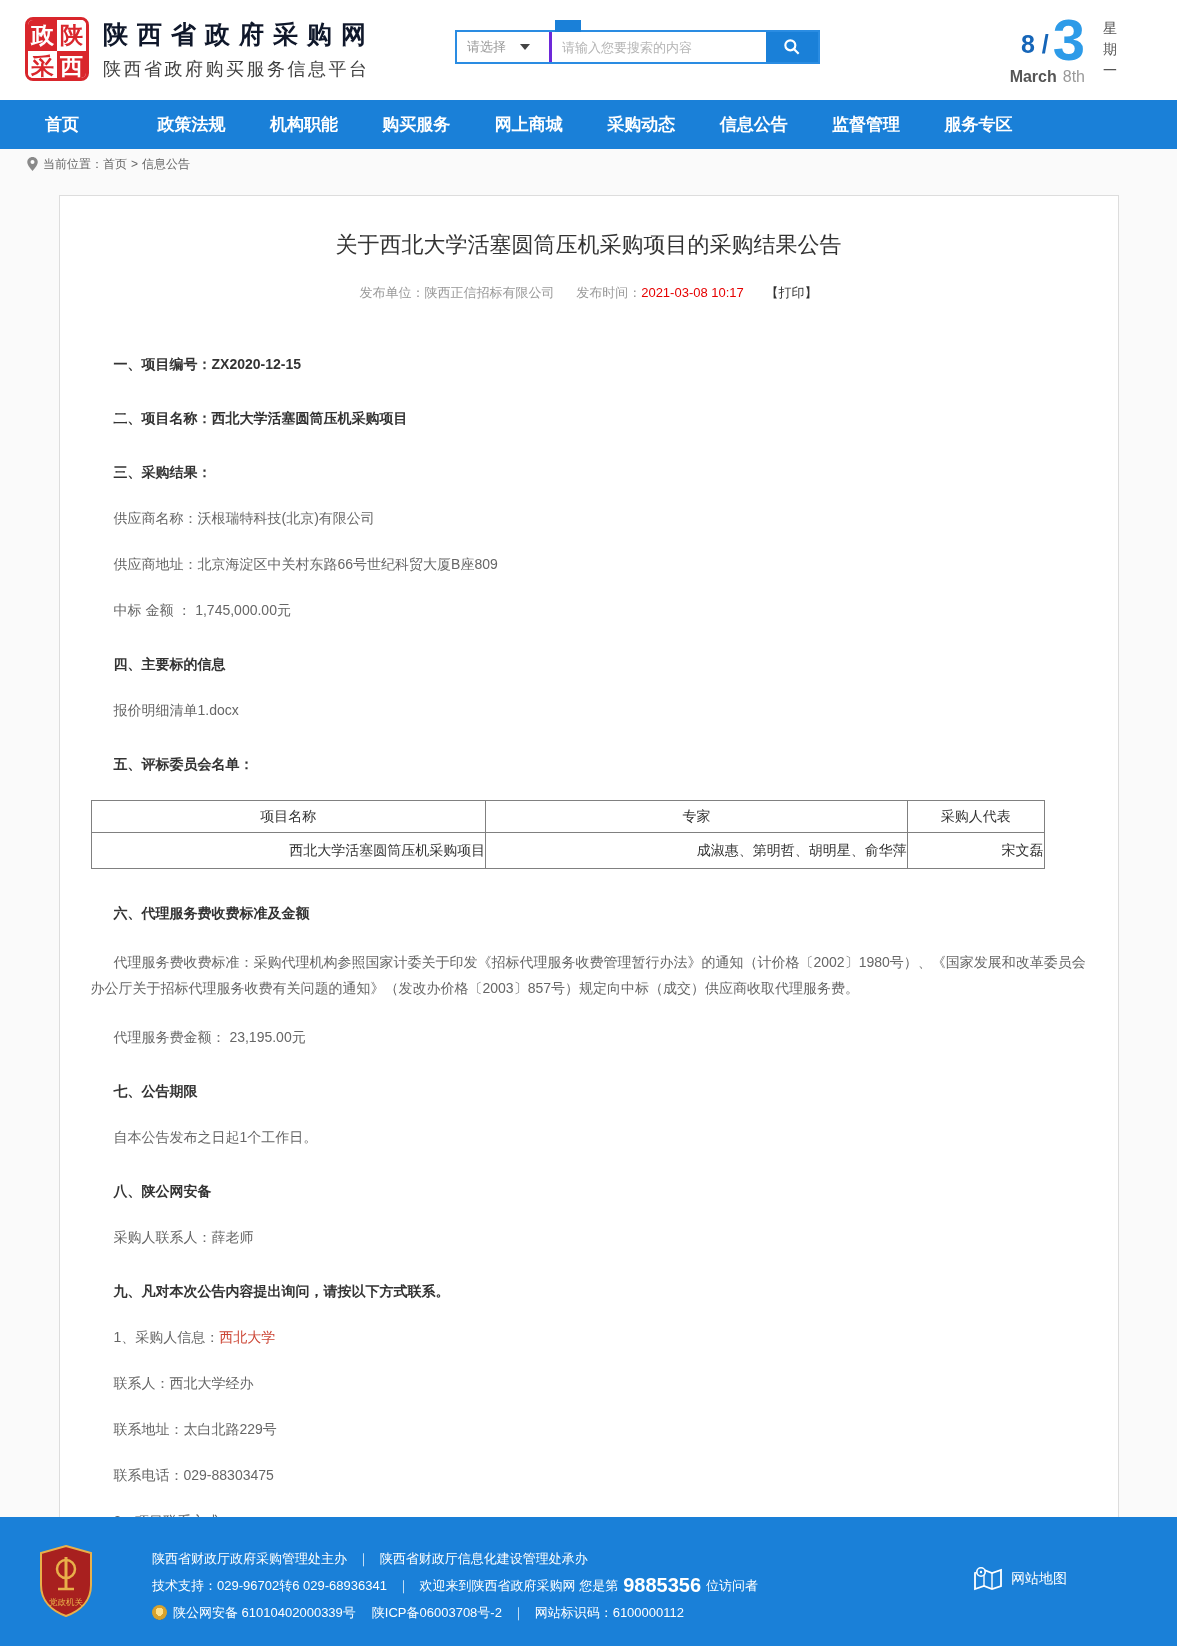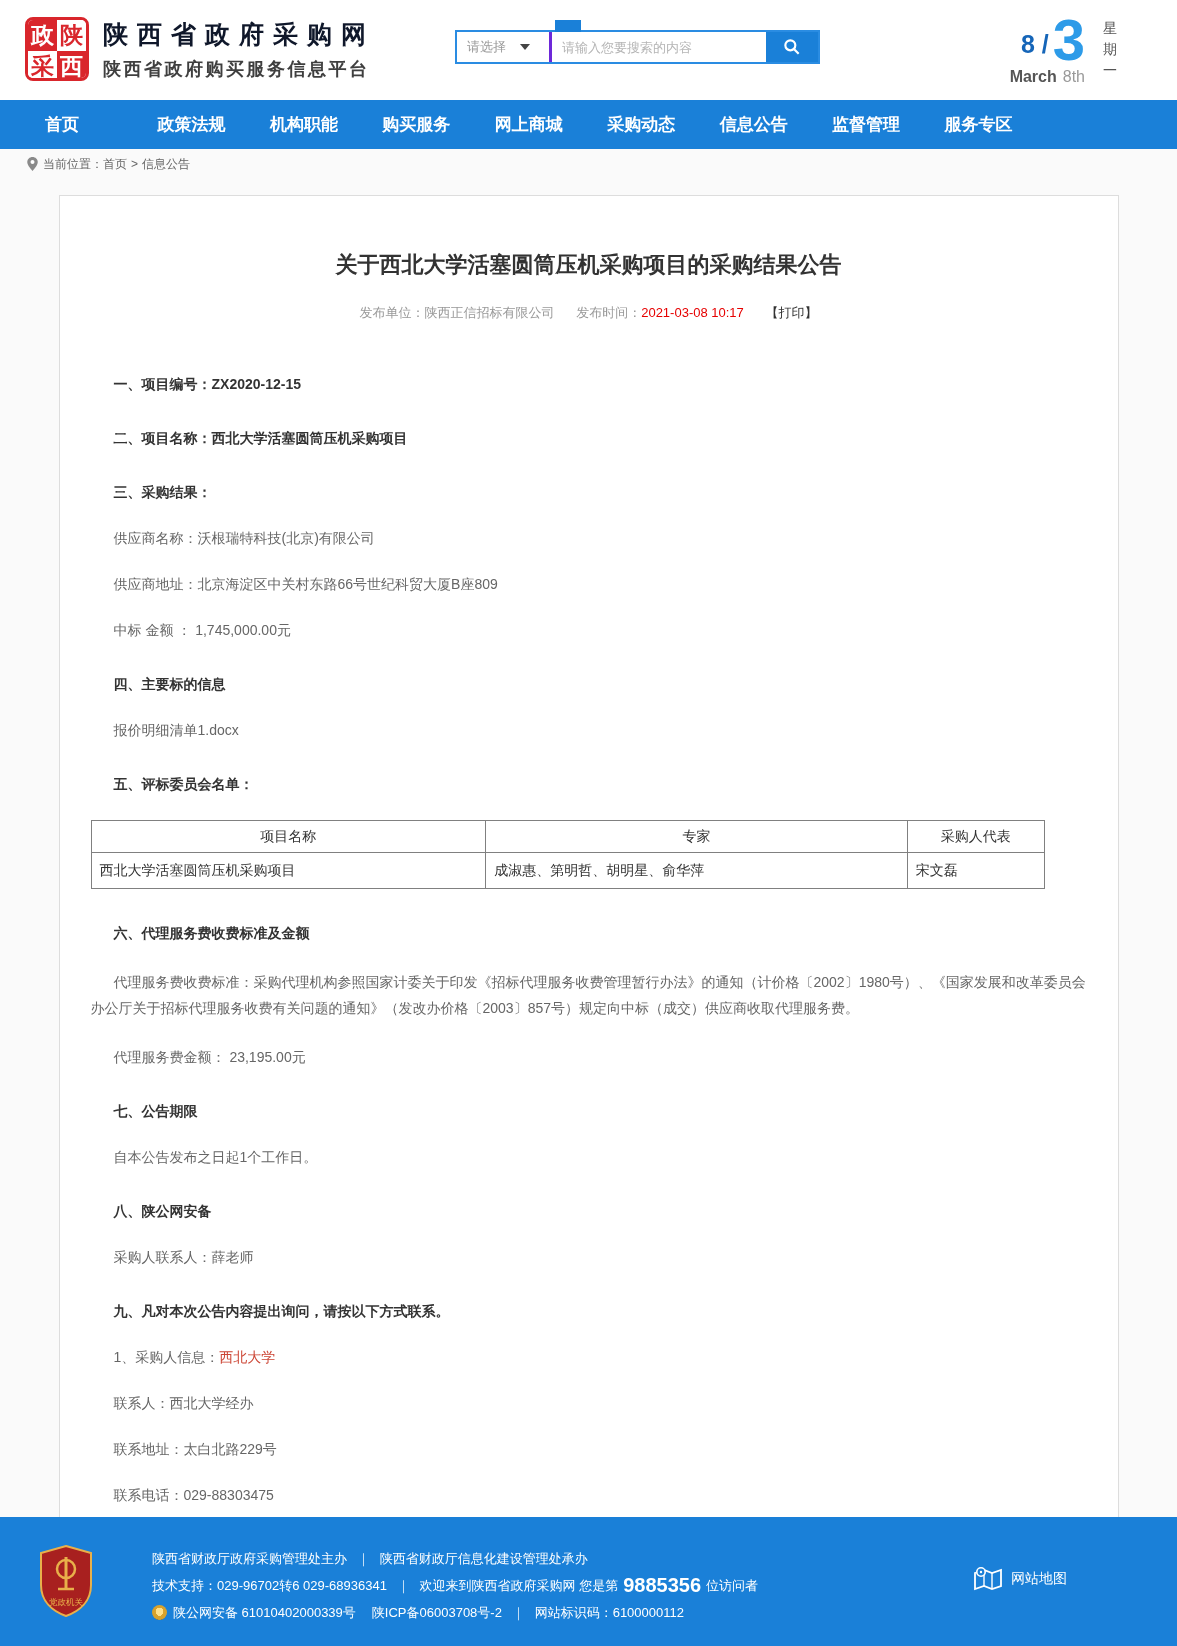--- a/index.html
+++ b/index.html
@@ -11,21 +11,21 @@
   
   .header { height:100px; background:#fff; position:relative; }
   .logo-wrap { position:absolute; left:25px; top:17px; display:flex; align-items:center; }
   .seal { width:64px; height:64px; border-radius:8px; border:3px solid #d9262c;
           display:grid; grid-template-columns:1fr 1fr; grid-template-rows:1fr 1fr; overflow:hidden; }
   .seal span { display:flex; align-items:center; justify-content:center; font-weight:bold; font-size:23px; }
   .seal .rc { background:#d9262c; color:#fff; }
   .seal .wc { background:#fff; color:#d9262c; }
   .site-names { margin-left:14px; }
   .site-title { font-size:25px; font-weight:bold; color:#0f172a; letter-spacing:9px; }
-  .site-sub { font-size:18px; font-weight:bold; color:#3f3f3f; letter-spacing:2.5px; margin-top:6px; }
+  .site-sub { font-size:18px; font-weight:normal; color:#3f3f3f; letter-spacing:2.5px; margin-top:6px; }
   
   .search { position:absolute; left:455px; top:30px; width:365px; height:34px;
             border:2px solid #2a8ce2; display:flex; background:#fff; }
   .search-notch { position:absolute; left:98px; top:-12px; width:26px; height:12px; background:#1a80d8; }
   .search-select { width:95px; display:flex; align-items:center; padding-left:10px; font-size:13px; color:#999;
                    cursor:pointer; position:relative; border-right:3px solid #6d28d9; }
   .caret { width:0; height:0; border-left:5px solid transparent; border-right:5px solid transparent;
            border-top:6px solid #444; margin-left:14px; }
   .search-input { flex:1; border:none; outline:none; font-size:13px; padding:0 10px; color:#333;
                   font-family:inherit; }
@@ -46,36 +46,36 @@
   .nav { height:49px; background:#1a80d8; display:flex; align-items:center; padding:0 120px 0 45px; }
   .nav-item { color:#fff; font-size:17px; font-weight:bold; cursor:pointer; flex:1; text-align:left; white-space:nowrap; }
   
   .breadcrumb { height:30px; display:flex; align-items:center; padding-left:27px; font-size:12px; color:#666; }
   .breadcrumb .pin { margin-right:5px; display:flex; }
   .breadcrumb a { color:#666; text-decoration:none; cursor:pointer; }
   .breadcrumb .sep { margin:0 4px; }
   
   .card { width:1060px; margin:16px auto 27px; background:#fff; border:1px solid #ddd;
           min-height:1295px; padding:30px 31px 60px; }
-  .art-title { text-align:center; font-size:22px; font-weight:bold; color:#333; margin-top:24px; }
+  .art-title { text-align:center; font-size:22px; font-weight:normal; color:#333; margin-top:4px; }
   .art-meta { text-align:center; font-size:13px; color:#999; margin-top:24px; }
   .art-meta .gap { display:inline-block; width:18px; }
   .art-meta .red { color:#e60000; }
   .art-meta .print { color:#333; cursor:pointer; margin-left:18px; }
   .art-body { margin-top:52px; font-size:14px; color:#666; }
   .ln { margin-bottom:26px; line-height:20px; }
   .ln.h { font-weight:bold; color:#333; margin-top:34px; margin-left:23px; }
   .ln.p, .ln.link { margin-left:23px; }
   .ln.pw { margin-left:0; text-indent:23px; line-height:26px;margin-top:16px; }
   .ln.link { cursor:pointer; }
   .ln .red { color:#cc4433; }
   table.ev { border-collapse:collapse; width:954px; margin:6px 0 30px; }
   table.ev th, table.ev td { border:1px solid #808080; font-size:14px; font-weight:normal; color:#333; }
   table.ev th { height:32px; text-align:center; }
-  table.ev td { height:36px; padding-left:8px; text-align:left; }
+  table.ev td { height:36px; padding-left:8px; text-align:right; }
   
   .footer { position:absolute; left:0; bottom:0; width:1177px; height:129px; background:#1a80d8;
             color:#fff; }
   .f-badge { position:absolute; left:38px; top:28px; width:56px; height:72px; }
   .f-lines { position:absolute; left:152px; top:28px; font-size:13px; }
   .f-lines .row { height:27px; display:flex; align-items:center; }
   .f-lines .sep { margin:0 10px; opacity:.9; }
   .f-lines b.count { font-size:20px; margin:15px 5px; }
   .gongan { width:15px; height:15px; border-radius:50%; background:radial-gradient(circle at 50% 45%, #ffe089 0 35%, #d8a22c 36% 70%, #b47d18 71%); margin-right:6px; display:inline-block; }
   .f-right { position:absolute; right:110px; top:48px; display:flex; align-items:center; font-size:14px; }

